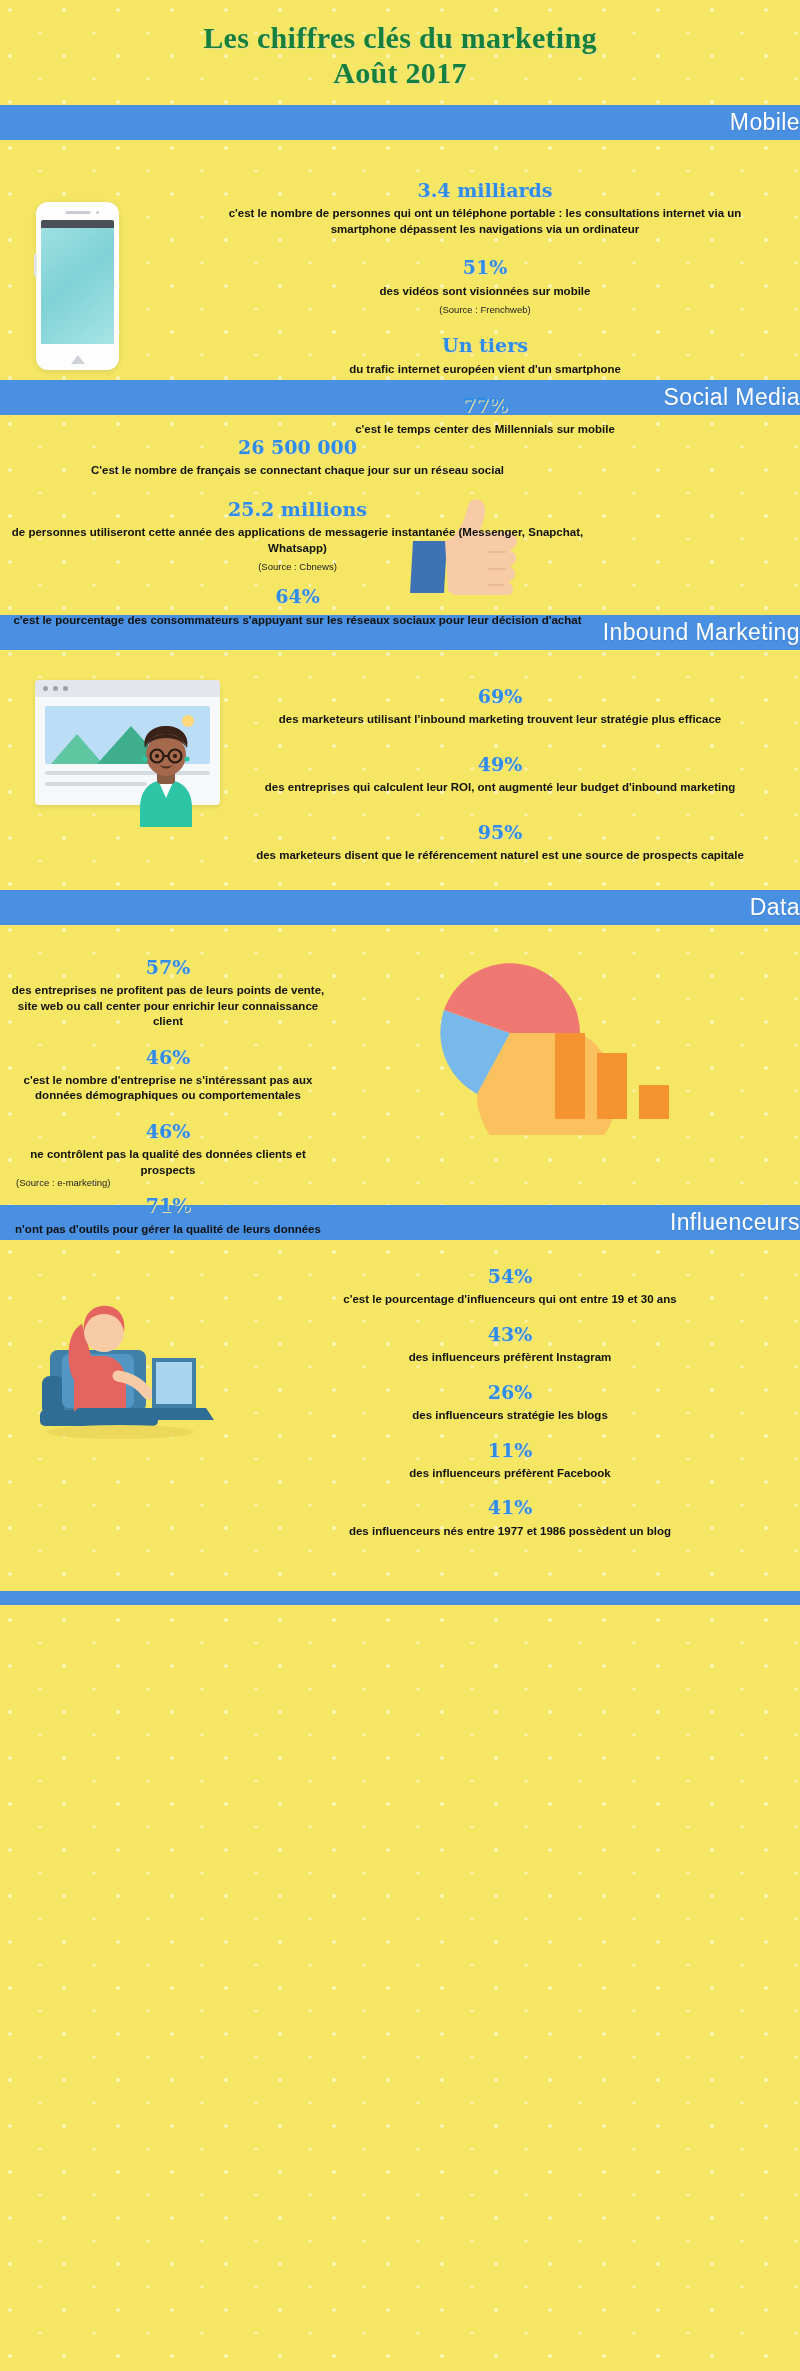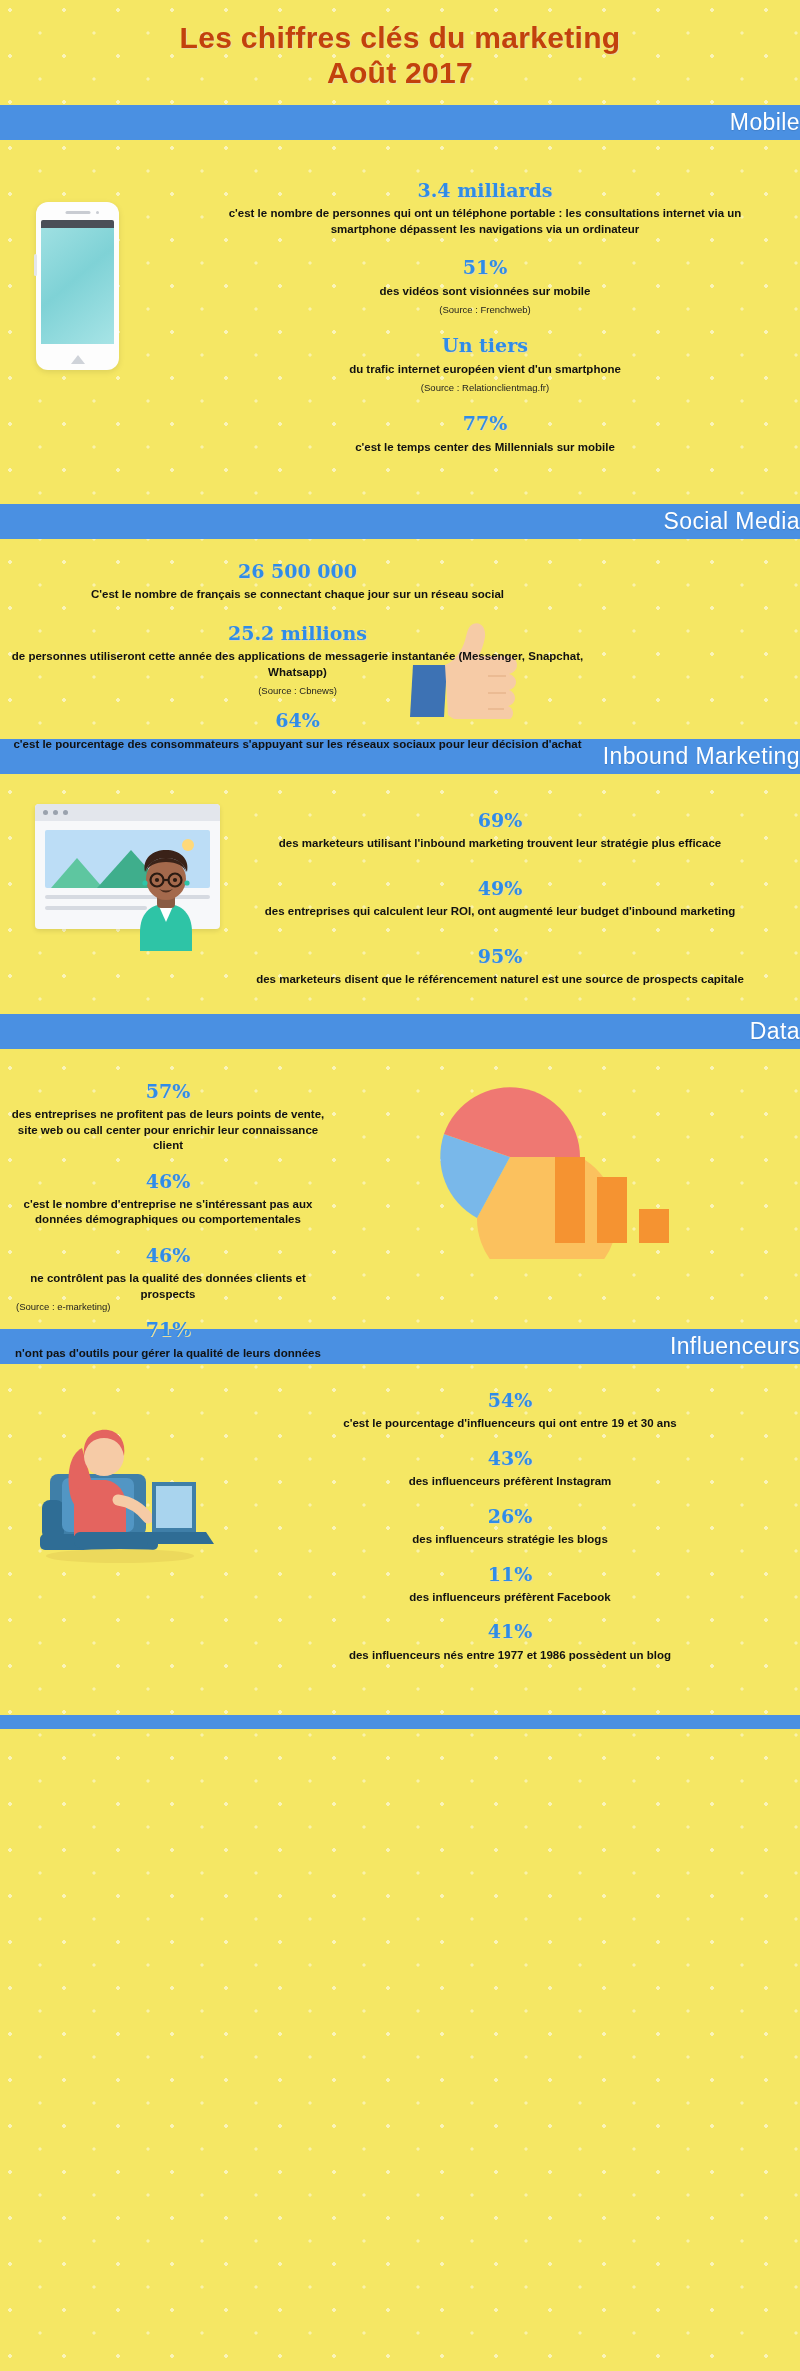--- a/index.html
+++ b/index.html
@@ -16,23 +16,23 @@
     background-image:
       radial-gradient(circle at 10px 10px, rgba(255,255,255,.55) 1.6px, transparent 2.1px),
       radial-gradient(circle at 40px 33px, rgba(255,255,255,.45) 1.3px, transparent 1.9px);
     background-size:54px 46px, 54px 46px;
   }
   #page { position:relative; z-index:1; }
 
   
   .hero { text-align:center; padding:20px 0 14px; }
   .hero-l1, .hero-l2 {
-    font-family:Liberation Sans, sans-serif;
+    font-family:Liberation Serif, serif;
     font-weight:bold;
-    color:#c2410c;
+    color:#15803d;
     letter-spacing:.3px;
     line-height:1.18;
     text-shadow:1px 1px 0 #e6dca0;
   }
   .hero-l1 { font-size:30px; }
   .hero-l2 { font-size:30px; }
 
   
   .bar {
     background:#4a90e2;
@@ -67,21 +67,21 @@
   }
   .stat .src {
     font-size:9.5px;
     font-weight:normal;
     color:#1d1d1d;
     line-height:1.6;
     padding-top:3px;
   }
 
   
-  .sec-mobile { position:relative; height:364px; }
+  .sec-mobile { position:relative; height:240px; }
   .sec-mobile .col-text {
     position:absolute; left:195px; top:22px; width:580px;
   }
   .phone {
     position:absolute; left:36px; top:62px;
     width:83px; height:168px;
     background:#fdfdfd; border-radius:12px;
     box-shadow:0 2px 6px rgba(0,0,0,.10);
   }
   .phone .speaker {
@@ -223,21 +223,20 @@
         <div class="desc">c'est le nombre de personnes qui ont un téléphone portable : les consultations internet via un smartphone dépassent les navigations via un ordinateur</div>
       </div>
       <div class="stat" style="padding-top:16px;">
         <div class="num">51%</div>
         <div class="desc">des vidéos sont visionnées sur mobile</div>
         <div class="src">(Source : Frenchweb)</div>
       </div>
       <div class="stat" style="padding-top:14px;">
         <div class="num">Un tiers</div>
         <div class="desc">du trafic internet européen vient d'un smartphone</div>
-        <div class="src">(Source : Relationclientmag.fr)</div>
       </div>
       <div class="stat" style="padding-top:14px;">
         <div class="num">77%</div>
         <div class="desc">c'est le temps center des Millennials sur mobile</div>
       </div>
     </div>
   </div>
 
   <div class="bar">
     <span>Social Media</span>

